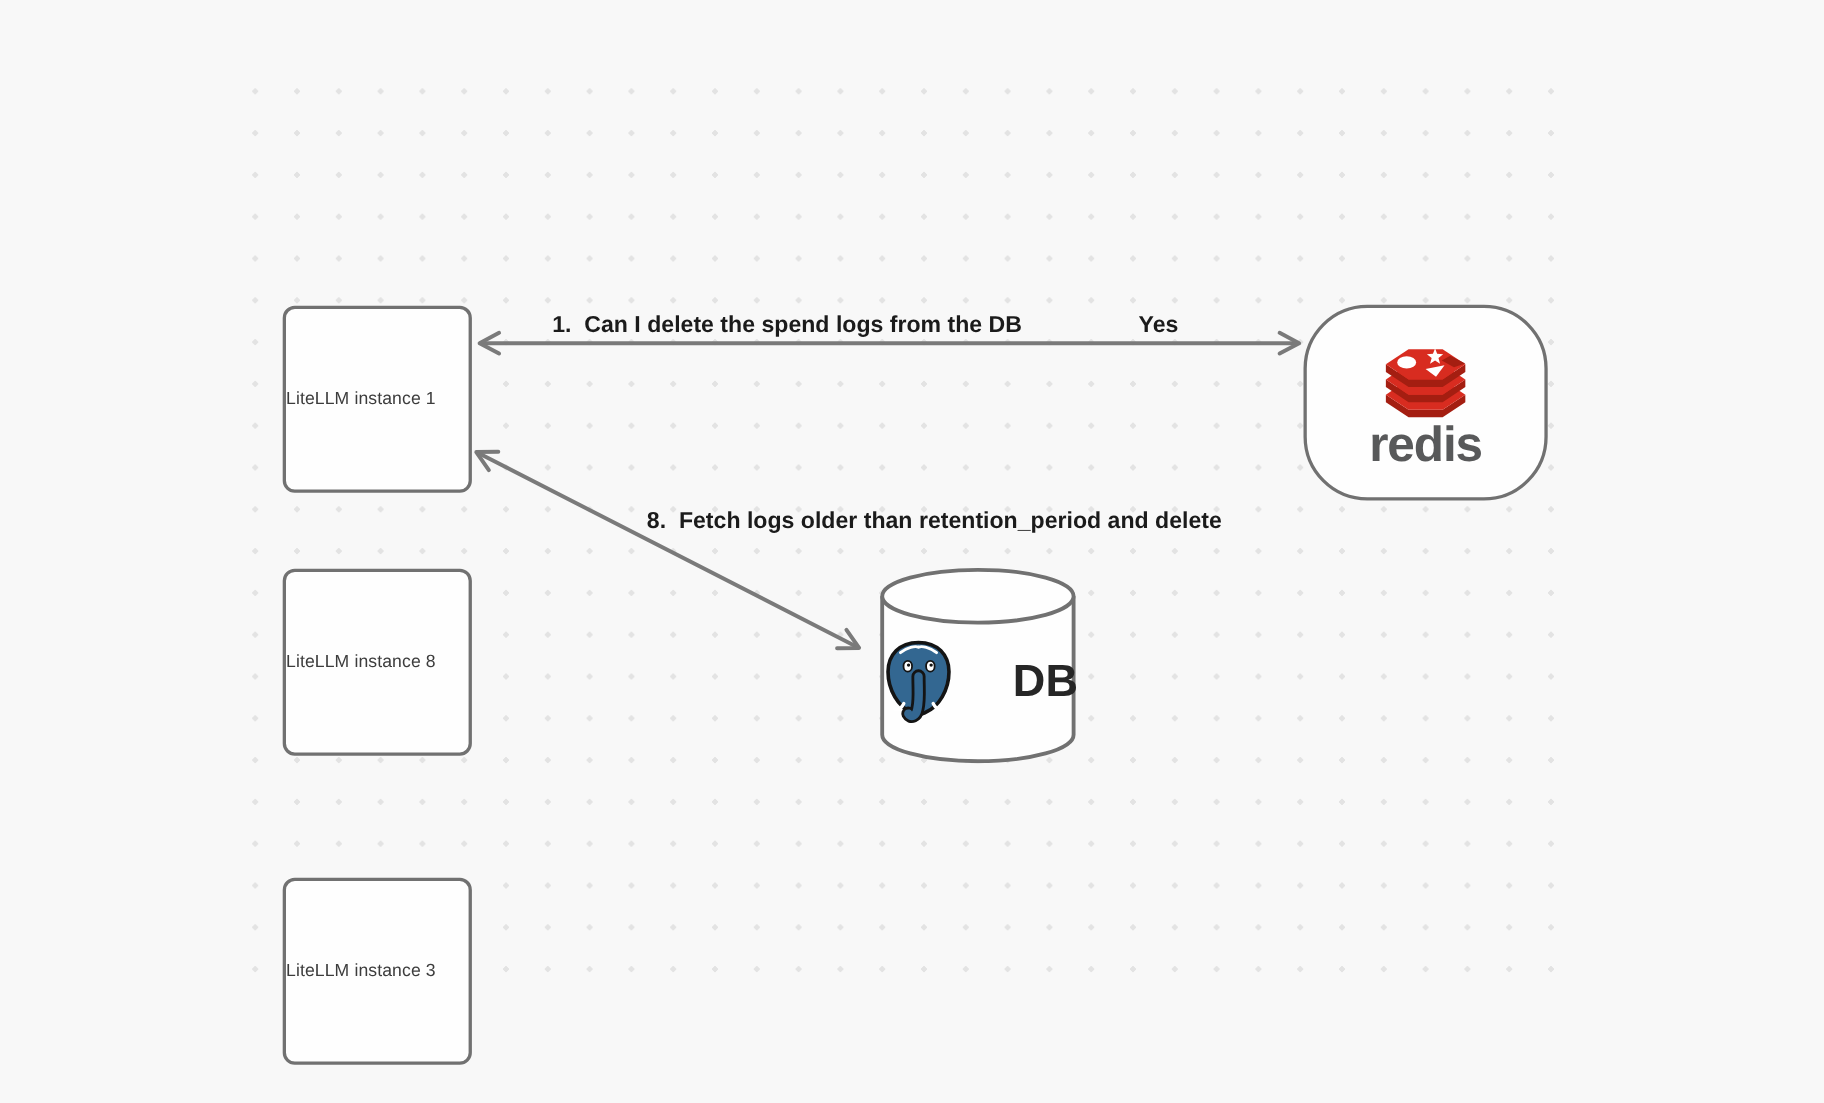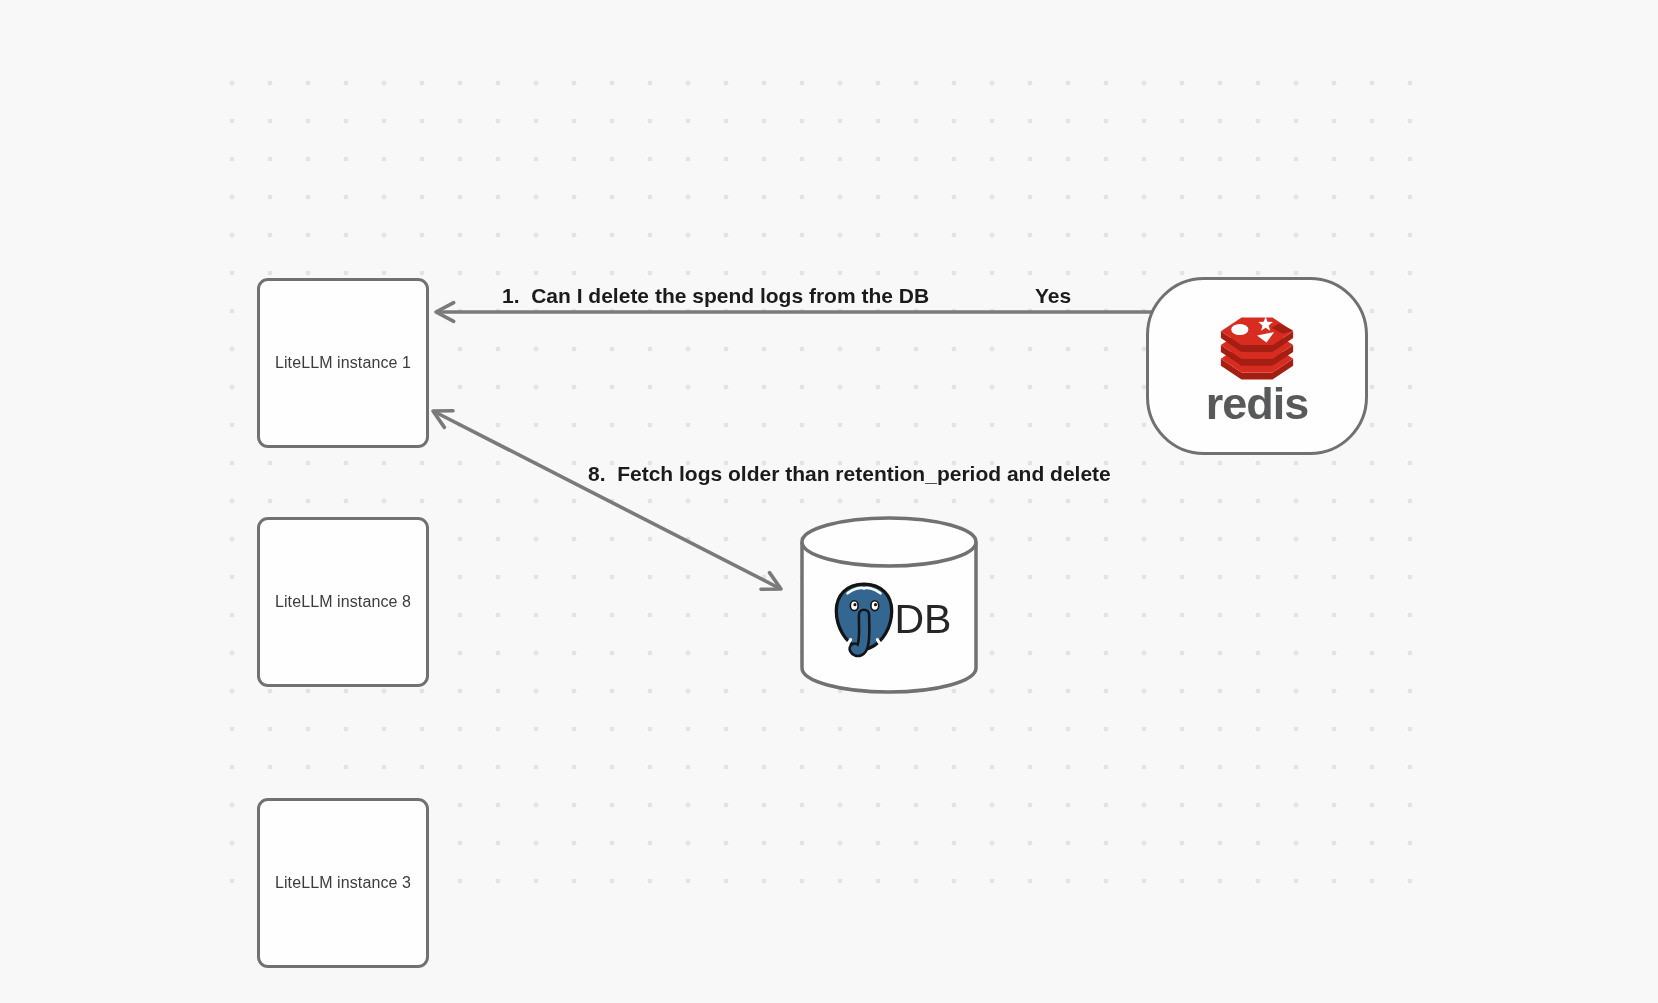--- a/index.html
+++ b/index.html
@@ -10,45 +10,45 @@
   }
   .dot-grid{
     position:absolute;left:213px;top:64px;width:1216px;height:836px;
     background-image:radial-gradient(circle, #e3e3e3 2.4px, transparent 2.6px);
     background-size:38px 38px;
     background-position:0 0;
   }
   .node-box{
     position:absolute;width:172px;height:170px;
     background:#fefefe;border:3.5px solid #717171;border-radius:11px;
-    display:flex;align-items:center;justify-content:center;
+    display:flex;align-items:center;
     box-sizing:border-box;
   }
   .node-box .node-label{
     font-size:16px;color:#3c3c3c;letter-spacing:0.1px;
   }
   #box1{left:257px;top:278px;}
   #box2{left:257px;top:517px;}
   #box3{left:257px;top:757px;margin-top:41px;}
   .redis-node{
-    position:absolute;left:1146px;top:277px;width:222px;height:178px;
+    position:absolute;left:1185px;top:277px;width:222px;height:178px;
     background:#fefefe;border:3.5px solid #717171;border-radius:58px;
     display:flex;flex-direction:column;align-items:center;justify-content:center;
     box-sizing:border-box;
   }
   .redis-word{
     font-size:45px;font-weight:bold;color:#58595a;letter-spacing:-1px;
     line-height:1;margin-top:-2px;
   }
   .db-node{
     position:absolute;left:798px;top:516px;width:182px;height:178px;
   }
   .db-content{
     position:absolute;left:0;top:48px;width:182px;height:110px;
-    display:flex;align-items:center;justify-content:center;
+    display:flex;align-items:center;justify-content:space-between;font-weight:bold;
   }
   .db-word{
     font-size:41px;color:#262626;letter-spacing:0;
     margin-left:-6px;line-height:1;
   }
   svg.overlay{position:absolute;left:0;top:0;pointer-events:none;}
   .arrow-label{
     position:absolute;font-size:21px;font-weight:bold;color:#1b1b1b;
     white-space:pre;line-height:26px;
   }

